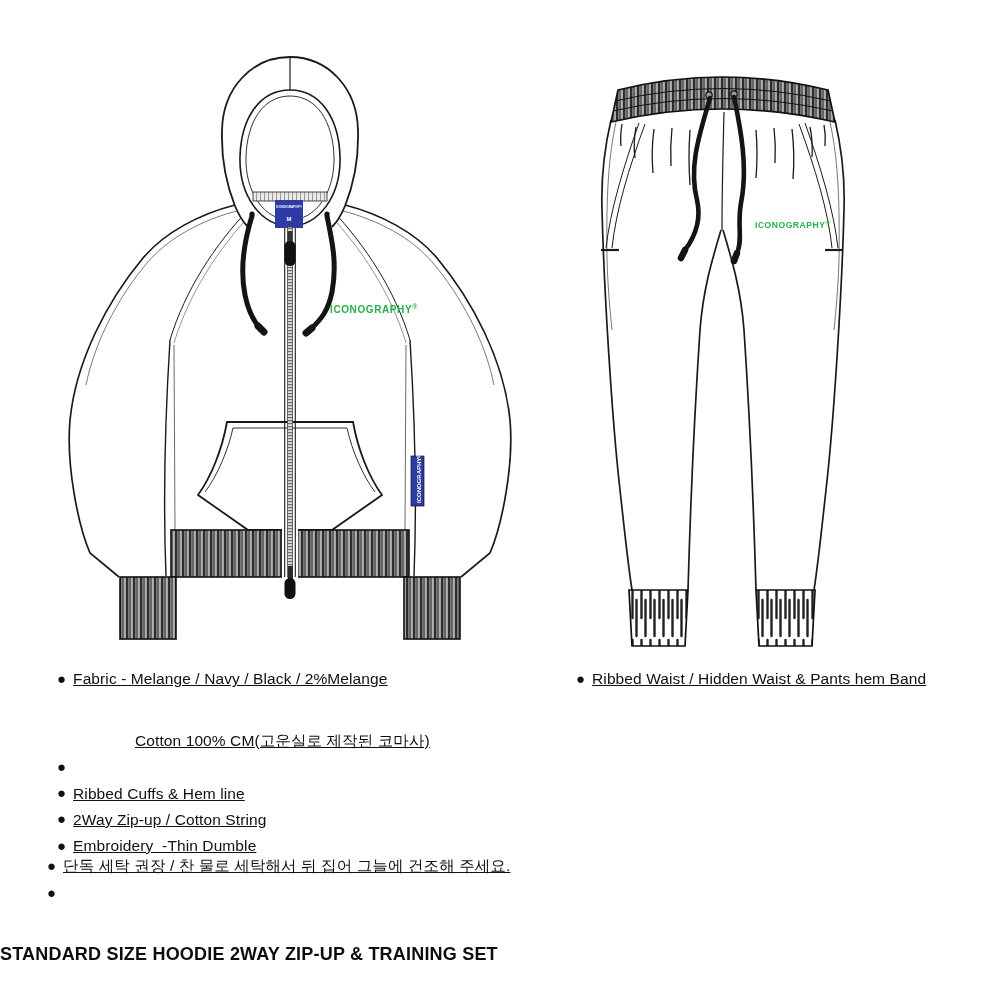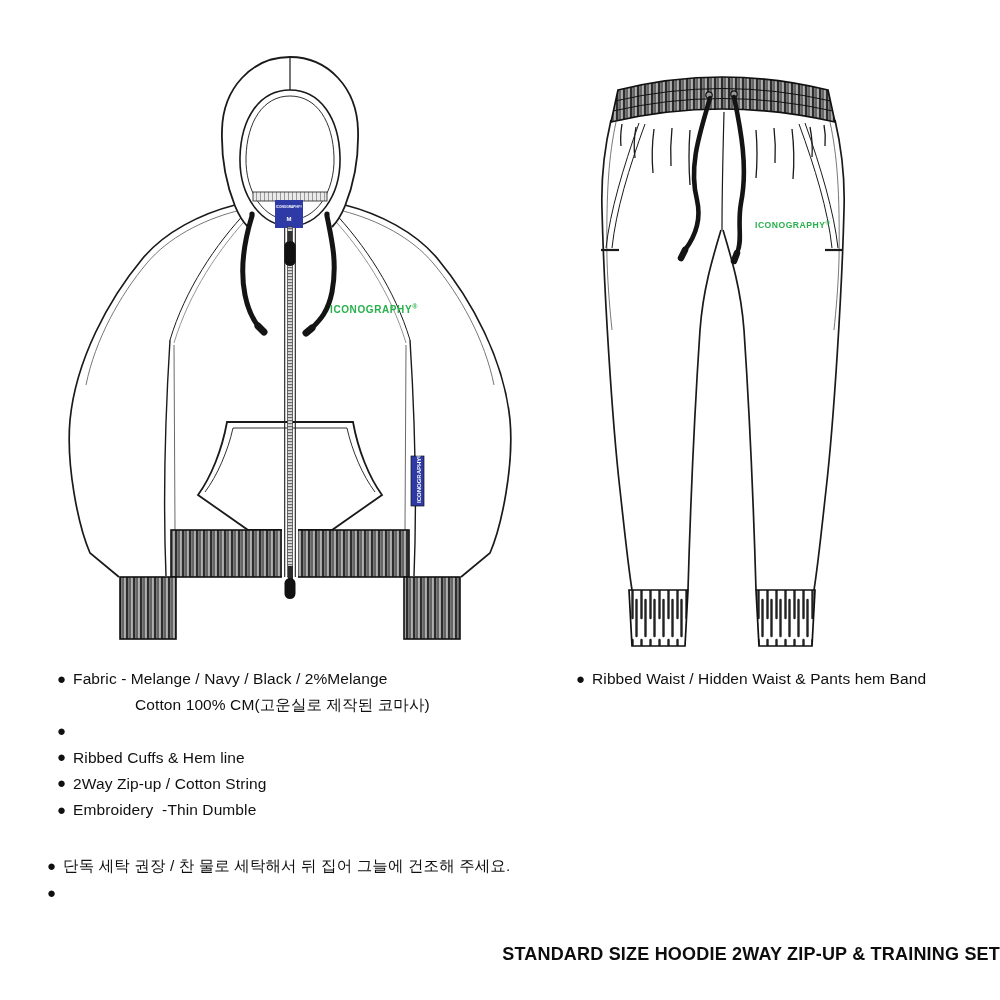--- a/index.html
+++ b/index.html
@@ -9,29 +9,29 @@
     font-family:"Liberation Sans", sans-serif; color:#111;
   }
   .drawing { position:absolute; }
   #hoodie-svg { left:55px; top:45px; }
   #pants-svg  { left:575px; top:40px; }
 
   .spec-block { position:absolute; font-size:15.5px; color:#101010; }
   #spec-left  { left:57px;  top:666px; width:470px; }
   #spec-right { left:576px; top:666px; width:410px; }
   .spec-row { height:26.2px; display:flex; align-items:center; }
-  .spec-row.sub { padding-left:78px; }
+  .spec-row.sub { padding-left:78px;margin-top:36px; }
   .bullet { font-size:15px; margin-right:7px; line-height:1; position:relative; top:-1px; }
-  .spec-text { white-space:pre-wrap; letter-spacing:0.1px; }
+  .spec-text { white-space:pre-wrap; letter-spacing:0.1px;text-decoration:underline; }
 
   #care-block { left:47px; top:853px; }
   #care-block .spec-row { height:27px; }
 
   #footer-title {
-    position:absolute; left:0; top:944px; width:1000px; text-align:right;
+    position:absolute; left:0; top:944px; width:1000px; text-align:left;
     font-size:18px; font-weight:bold; letter-spacing:0.2px; color:#0d0d0d;
   }
   svg text { font-family:"Liberation Sans", sans-serif; }
 </style>
 </head>
 <body>
 
 <svg id="hoodie-svg" class="drawing" width="465" height="605" viewBox="55 45 465 605" xmlns="http://www.w3.org/2000/svg">
   <defs>
     <pattern id="ribDark" width="7" height="10" patternUnits="userSpaceOnUse">

